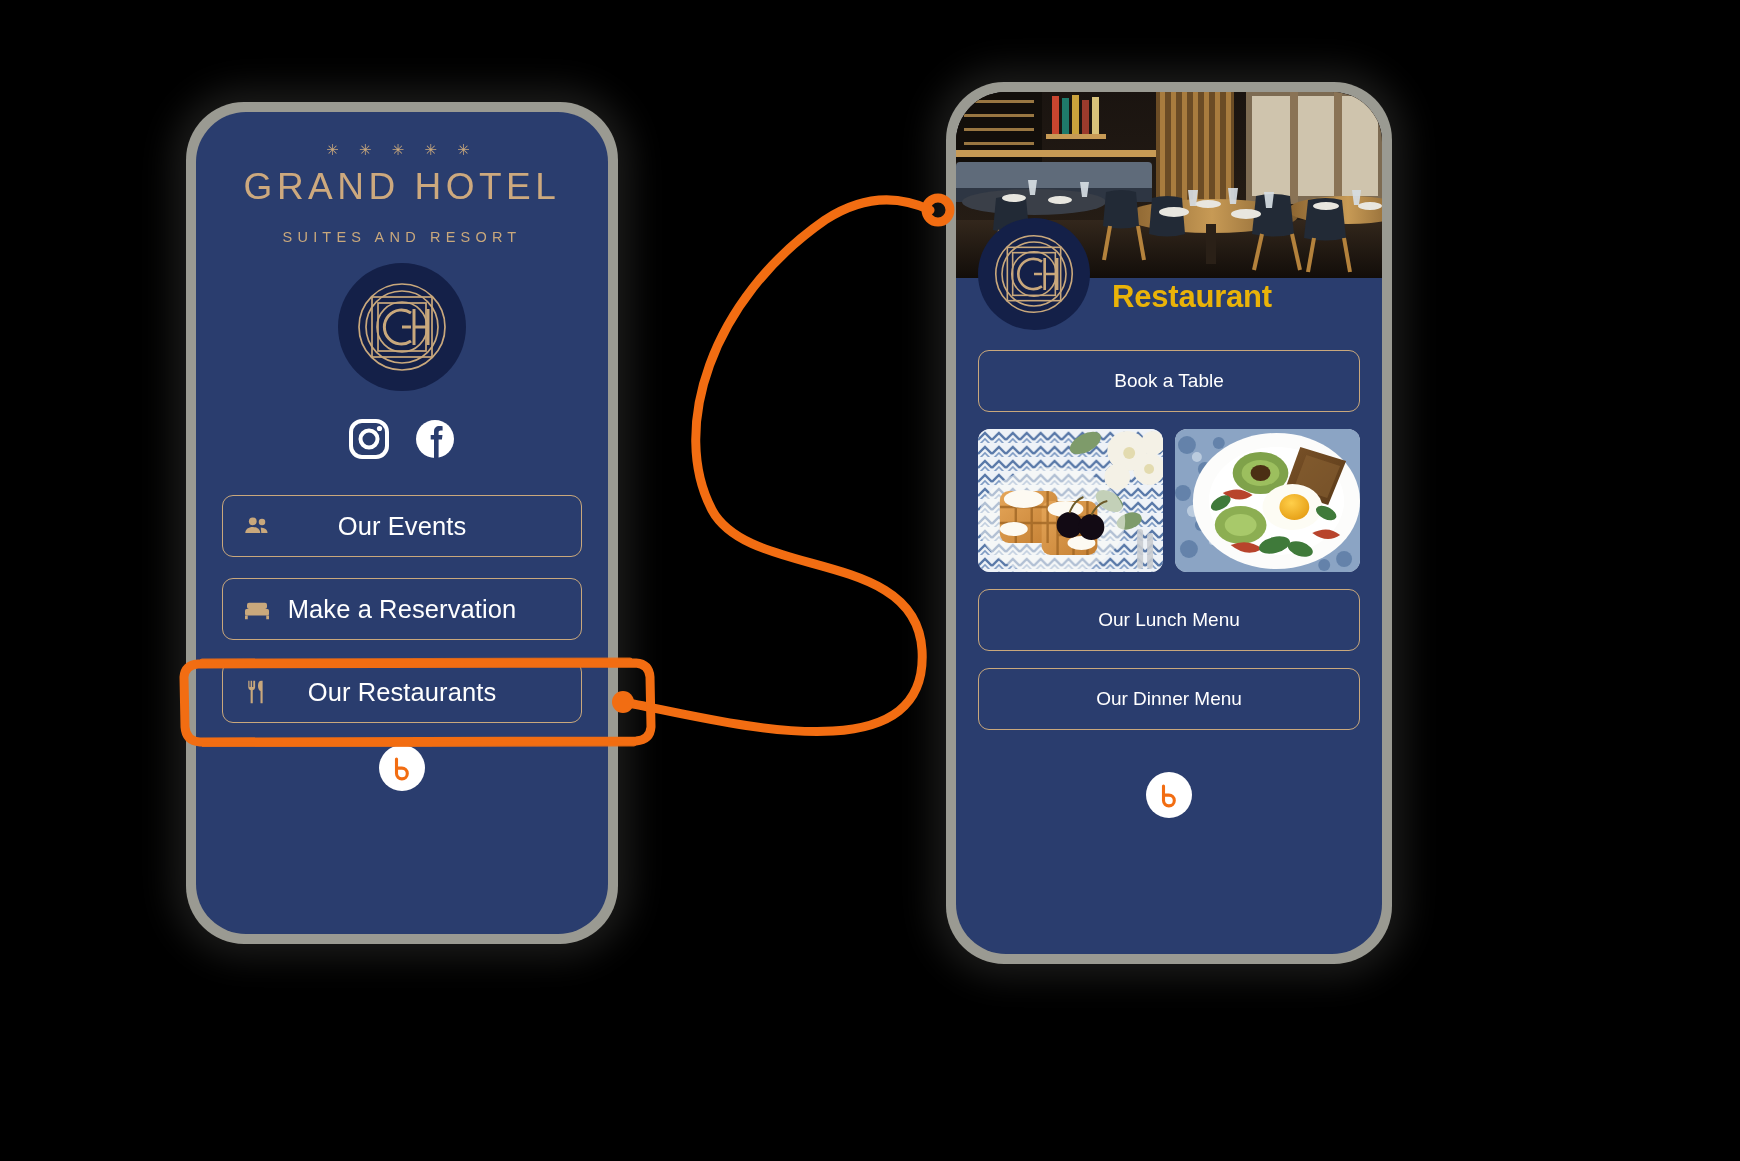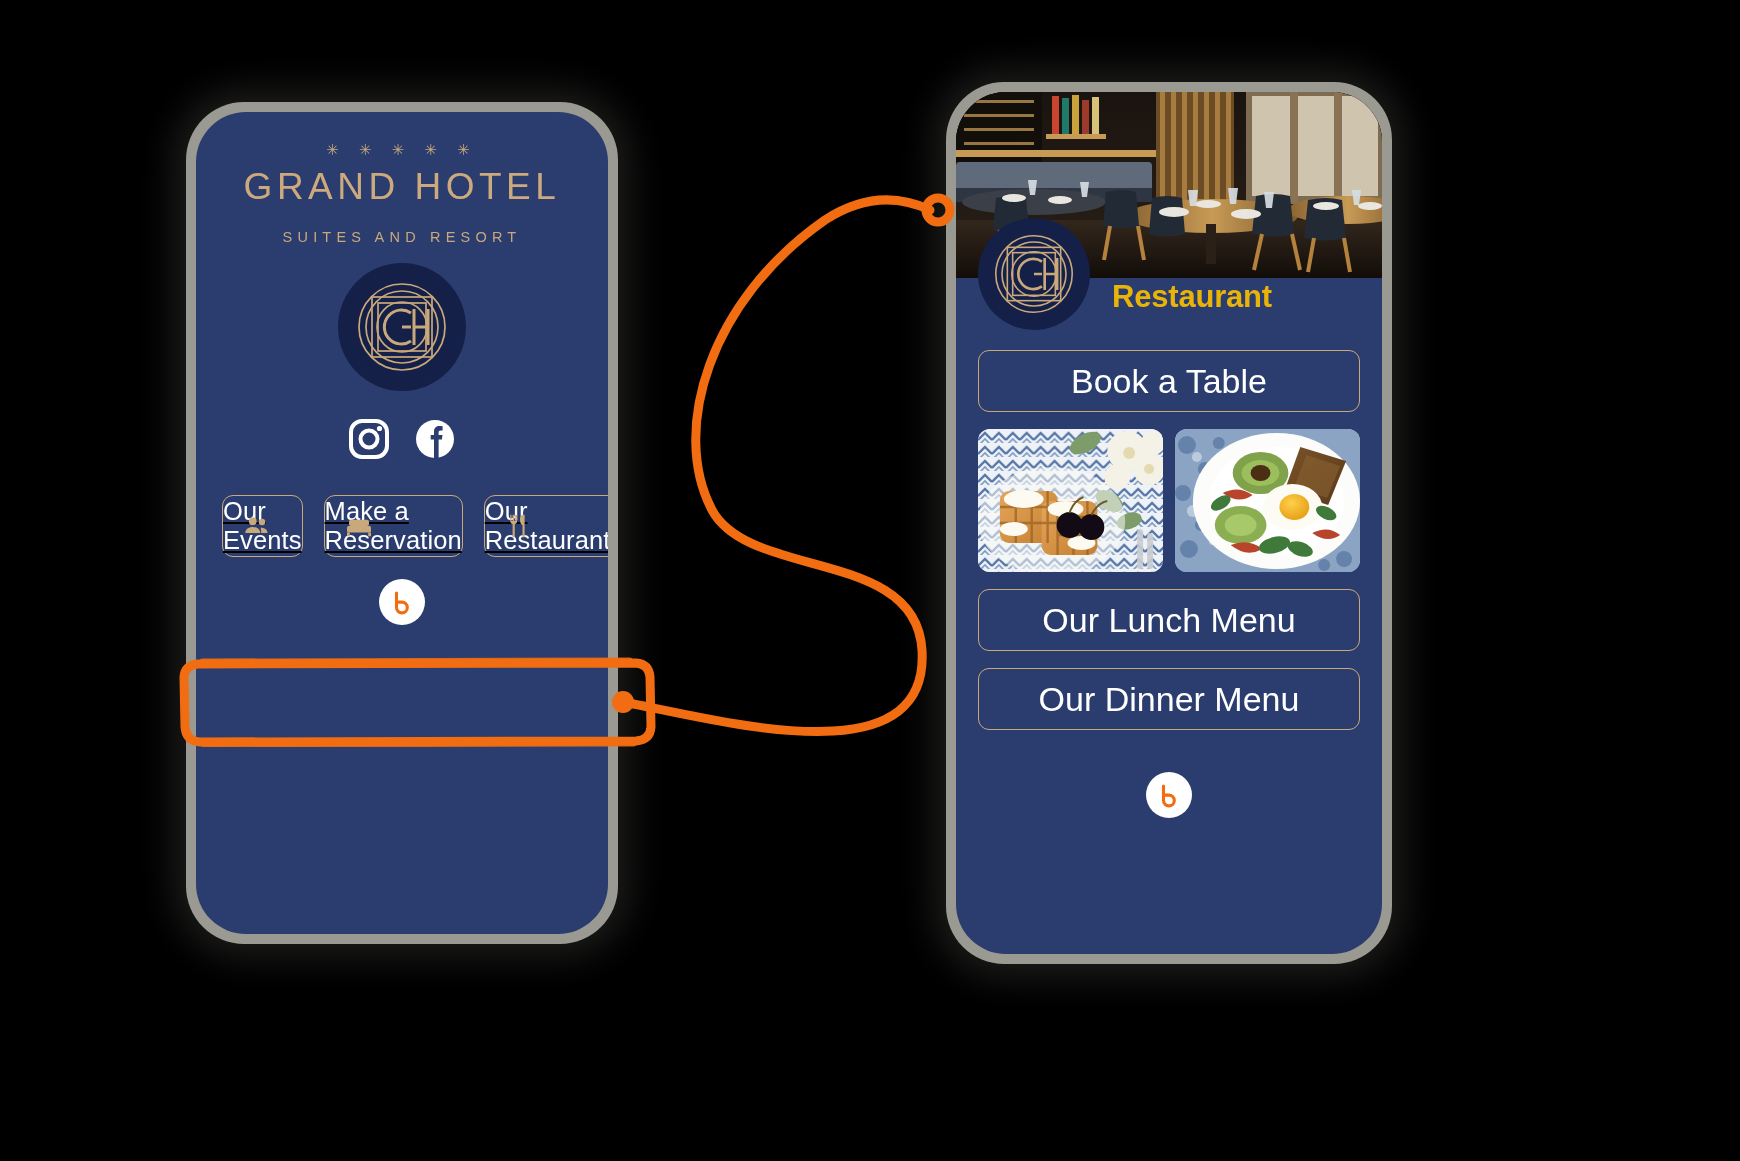--- a/index.html
+++ b/index.html
@@ -52,21 +52,21 @@
     display: flex; align-items: center; justify-content: center;
   }
 
   .socials {
     display: flex; justify-content: center; gap: 22px;
     margin-top: 26px;
   }
   .socials svg { display: block; }
 
   
-  .menu-list { margin-top: 34px; display: flex; flex-direction: row; gap: 21px; text-decoration: underline; }
+  .menu-list { margin-top: 34px; display: flex; flex-direction: column; gap: 21px; }
   .menu-btn {
     position: relative;
     height: 62px;
     border: 1.6px solid #c9a87c;
     border-radius: 11px;
     display: flex; align-items: center; justify-content: center;
     background: transparent;
   }
   .menu-btn .mi {
     position: absolute; left: 19px; top: 50%;
@@ -103,21 +103,21 @@
   }
   .rp-title {
     color: #eab308; font-size: 31px; font-weight: 700;
     position: absolute; left: 156px; top: 187px; z-index: 3;
     letter-spacing: -0.2px;
   }
   .rp-body { padding: 72px 22px 0; }
   .rp-btn {
     height: 62px; border: 1.6px solid #c9a87c; border-radius: 11px;
     display: flex; align-items: center; justify-content: center;
-    color: #ffffff; font-size: 34px;
+    color: #ffffff; font-size: 19px;
   }
   .food-grid {
     display: grid; grid-template-columns: 1fr 1fr; gap: 12px;
     margin-top: 17px;
   }
   .food-card {
     height: 143px; border-radius: 12px; overflow: hidden;
     position: relative; background: #cfd7e2;
   }
   .rp-gap { margin-top: 17px; }

